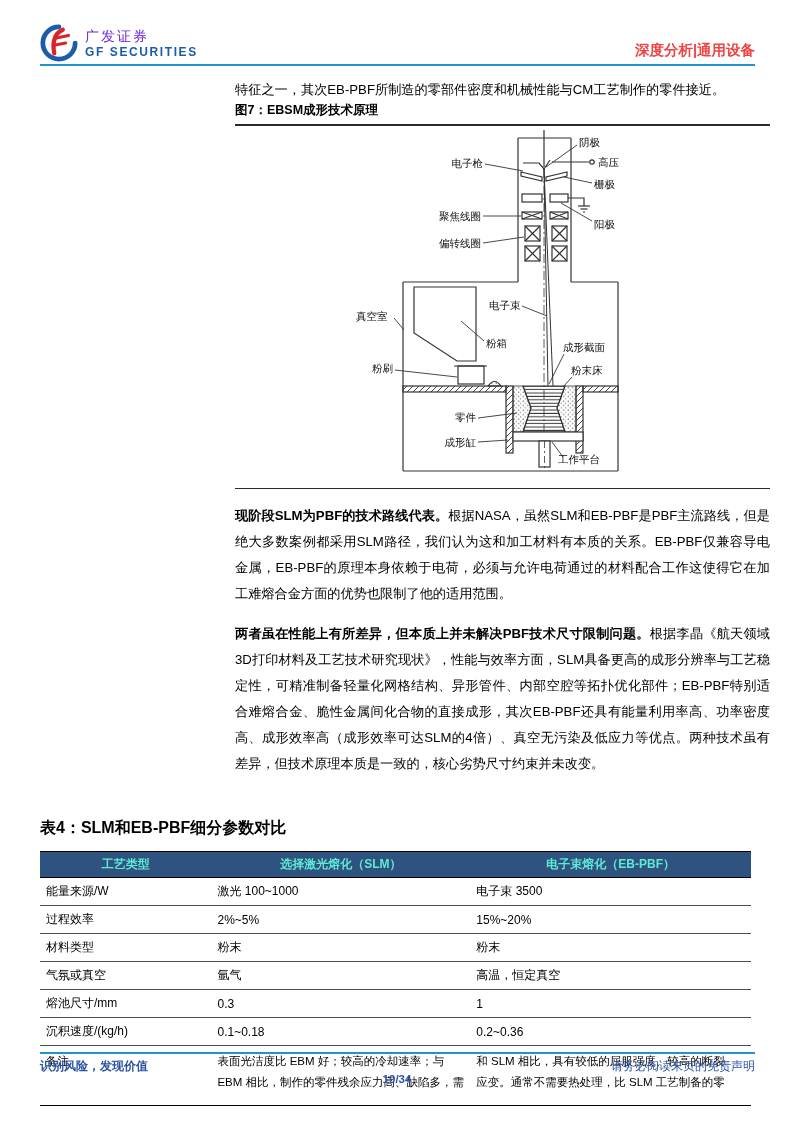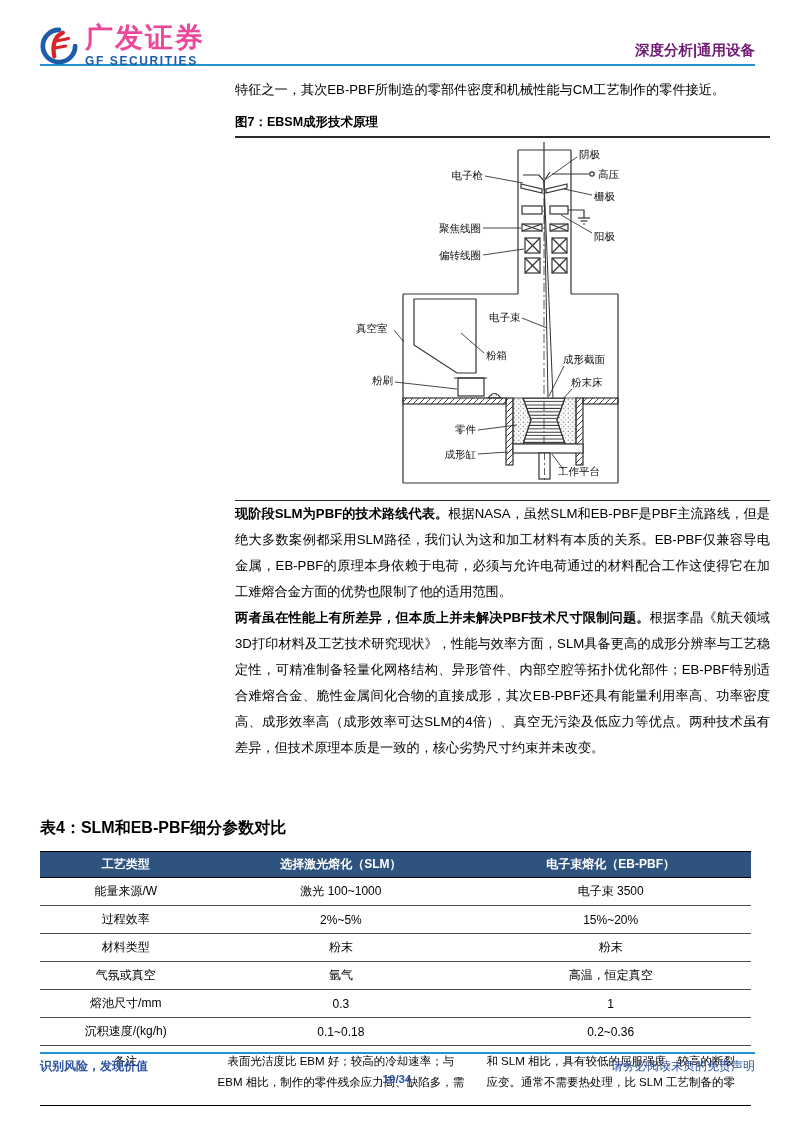--- a/index.html
+++ b/index.html
@@ -5,43 +5,43 @@
   html,body{margin:0;padding:0;background:#e8e8e8;}
   .page{
     position:relative;width:794px;height:1123px;margin:0 auto;background:#ffffff;
     font-family:"Liberation Sans",sans-serif;color:#000;overflow:hidden;
   }
   
   .header{position:absolute;left:40px;top:22px;width:715px;height:42px;border-bottom:2px solid #2193D1;}
   .brand{position:absolute;left:0;top:2px;display:flex;align-items:center;}
   .brand-mark{width:38px;height:38px;margin-right:7px;}
   .brand-text{line-height:1;}
-  .brand-cn{font-size:28px;font-weight:bold;color:#ec4899;letter-spacing:2px;}
+  .brand-cn{font-size:14px;font-weight:normal;color:#6d28d9;letter-spacing:2px;}
   .brand-en{font-size:12px;font-weight:bold;color:#1C5CA8;letter-spacing:1.6px;margin-top:3px;}
-  .header-category{position:absolute;right:0;bottom:4px;font-size:14.5px;font-weight:bold;color:#701a75;}
+  .header-category{position:absolute;right:0;bottom:4px;font-size:14.5px;font-weight:bold;color:#ef4444;}
   
   .content{position:absolute;left:235px;top:78px;width:535px;}
   .intro{font-size:13.2px;line-height:24px;text-align:justify;}
   
-  .figure{margin-top:12px;}
+  .figure{}
   .figure-title{font-size:12.5px;font-weight:bold;padding-bottom:5px;border-bottom:2px solid #2b2b2b;}
   .figure-canvas{padding:4px 0 2px 0;border-bottom:1px solid #2b2b2b;}
   .figure-canvas svg{display:block;margin-left:116px;}
   .figure-source{font-family:"Liberation Serif",serif;font-style:italic;font-size:11px;color:#222;
     line-height:20px;padding:5px 14px 2px 14px;text-align:justify;}
   
-  .para{font-size:13.2px;line-height:26px;text-align:justify;}
+  .para{font-size:13.2px;line-height:26px;text-align:justify;margin-top:14px;}
   .para .lead{font-weight:bold;}
   
   .table-block{position:absolute;left:40px;top:818px;width:711px;}
   .table-title{font-size:16px;font-weight:bold;margin-bottom:12px;}
   table{width:711px;border-collapse:collapse;border-top:1.5px solid #000;border-bottom:1.5px solid #000;}
-  thead th{background:#2E537F;color:#ffffff;font-size:12px;font-weight:bold;height:25px;
+  thead th{background:#2E537F;color:#5eead4;font-size:12px;font-weight:bold;height:25px;
     border-bottom:1.5px solid #000;padding:0 4px;}
-  tbody td{font-size:12px;text-align:center;height:23px;border-bottom:1px solid #4d4d4d;padding:2px 6px;}
+  tbody td{font-size:12px;text-align:left;height:23px;border-bottom:1px solid #4d4d4d;padding:2px 6px;}
   tbody tr:last-child td{border-bottom:none;}
   td.c1{width:166px;}
   td.c2{width:258px;}
   td.c3{width:281px;}
   tr.remark td{white-space:pre-line;font-size:11.5px;line-height:21px;vertical-align:top;padding-top:5px;padding-bottom:12px;}
   
   .footer-rule{position:absolute;left:40px;top:1052px;width:715px;height:0;border-top:2px solid #2193D1;}
   .footer-left{position:absolute;left:40px;top:1058px;font-size:12px;font-weight:bold;color:#2A52A0;text-align:center;}
   .footer-right{position:absolute;right:39px;top:1058px;font-size:12px;font-weight:normal;color:#2A52A0;}
   .footer-page{position:absolute;left:0;top:1073px;width:794px;text-align:center;font-size:11.5px;font-weight:bold;color:#2A52A0;}

